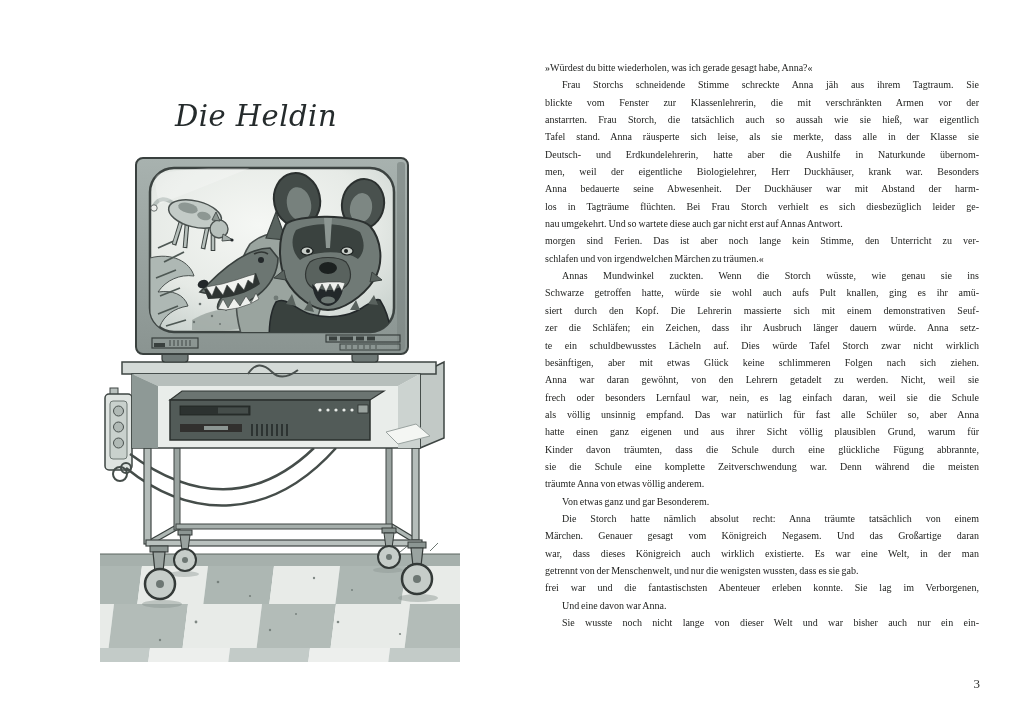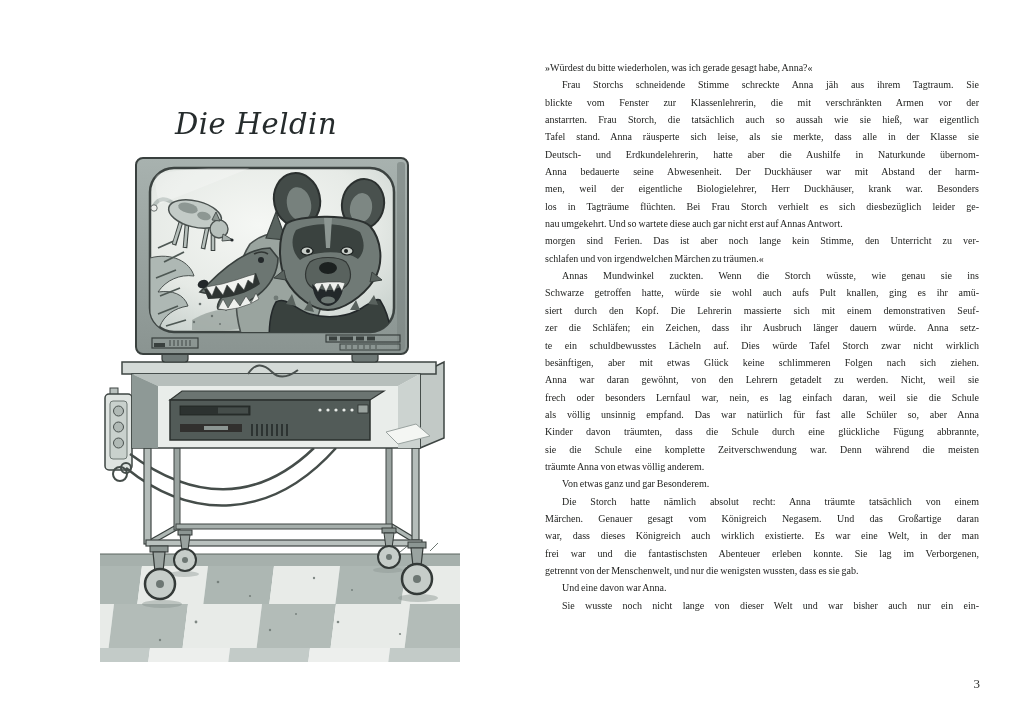--- a/index.html
+++ b/index.html
@@ -2,21 +2,21 @@
 <html><head>
 <meta charset="utf-8">
 <style>
   html,body{margin:0;padding:0;background:#ffffff;}
   .spread{position:relative;width:1024px;height:727px;background:#ffffff;overflow:hidden;
           font-family:"Liberation Serif", serif;color:#20211f;}
   .page{position:absolute;top:0;height:727px;}
   .page-left{left:0;width:512px;}
   .page-right{left:512px;width:512px;}
 
-  .chapter-title{position:absolute;left:0;right:0;top:99px;margin:8px;text-align:center;
+  .chapter-title{position:absolute;left:0;right:0;top:99px;margin:0;text-align:center;
      font-family:"DejaVu Serif", serif;font-style:italic;font-weight:500;
      font-size:29px;letter-spacing:0.5px;color:#252b2c;}
 
   .illu{position:absolute;left:100px;top:152px;width:360px;height:510px;}
 
   .textblock{position:absolute;left:33px;top:59px;width:434px;}
   .line{font-size:10px;line-height:17.35px;height:17.35px;overflow:hidden;
         text-align:justify;text-align-last:justify;word-spacing:-0.6px;color:#232422;}
   .line.ind{text-indent:17px;}
   .line.end{text-align-last:left;}
@@ -337,43 +337,44 @@
   </div>
 
   <div class="page page-right">
     <div class="textblock">
       <div class="line end">»Würdest du bitte wiederholen, was ich gerade gesagt habe, Anna?«</div>
       <div class="line ind">Frau Storchs schneidende Stimme schreckte Anna jäh aus ihrem Tagtraum. Sie</div>
       <div class="line">blickte vom Fenster zur Klassenlehrerin, die mit verschränkten Armen vor der</div>
       <div class="line">anstarrten. Frau Storch, die tatsächlich auch so aussah wie sie hieß, war eigentlich</div>
       <div class="line">Tafel stand. Anna räusperte sich leise, als sie merkte, dass alle in der Klasse sie</div>
       <div class="line">Deutsch- und Erdkundelehrerin, hatte aber die Aushilfe in Naturkunde übernom-</div>
+      <div class="line">men, weil der eigentliche Biologielehrer, Herr Duckhäuser, krank war. Besonders</div>
       <div class="line">Anna bedauerte seine Abwesenheit. Der Duckhäuser war mit Abstand der harm-</div>
-      <div class="line">men, weil der eigentliche Biologielehrer, Herr Duckhäuser, krank war. Besonders</div>
       <div class="line">los in Tagträume flüchten. Bei Frau Storch verhielt es sich diesbezüglich leider ge-</div>
       <div class="line end">nau umgekehrt. Und so wartete diese auch gar nicht erst auf Annas Antwort.</div>
       <div class="line">morgen sind Ferien. Das ist aber noch lange kein Stimme, den Unterricht zu ver-</div>
       <div class="line end">schlafen und von irgendwelchen Märchen zu träumen.«</div>
       <div class="line ind">Annas Mundwinkel zuckten. Wenn die Storch wüsste, wie genau sie ins</div>
       <div class="line">Schwarze getroffen hatte, würde sie wohl auch aufs Pult knallen, ging es ihr amü-</div>
       <div class="line">siert durch den Kopf. Die Lehrerin massierte sich mit einem demonstrativen Seuf-</div>
       <div class="line">zer die Schläfen; ein Zeichen, dass ihr Ausbruch länger dauern würde. Anna setz-</div>
       <div class="line">te ein schuldbewusstes Lächeln auf. Dies würde Tafel Storch zwar nicht wirklich</div>
       <div class="line">besänftigen, aber mit etwas Glück keine schlimmeren Folgen nach sich ziehen.</div>
       <div class="line">Anna war daran gewöhnt, von den Lehrern getadelt zu werden. Nicht, weil sie</div>
       <div class="line">frech oder besonders Lernfaul war, nein, es lag einfach daran, weil sie die Schule</div>
       <div class="line">als völlig unsinnig empfand. Das war natürlich für fast alle Schüler so, aber Anna</div>
+      <div class="line">hatte einen ganz eigenen und aus ihrer Sicht völlig plausiblen Grund, warum für</div>
       <div class="line">Kinder davon träumten, dass die Schule durch eine glückliche Fügung abbrannte,</div>
       <div class="line">sie die Schule eine komplette Zeitverschwendung war. Denn während die meisten</div>
       <div class="line end">träumte Anna von etwas völlig anderem.</div>
       <div class="line ind end">Von etwas ganz und gar Besonderem.</div>
       <div class="line ind">Die Storch hatte nämlich absolut recht: Anna träumte tatsächlich von einem</div>
       <div class="line">Märchen. Genauer gesagt vom Königreich Negasem. Und das Großartige daran</div>
       <div class="line">war, dass dieses Königreich auch wirklich existierte. Es war eine Welt, in der man</div>
+      <div class="line end">getrennt von der Menschenwelt, und nur die wenigsten wussten, dass es sie gab.</div>
       <div class="line">frei war und die fantastischsten Abenteuer erleben konnte. Sie lag im Verborgenen,</div>
-      <div class="line end">getrennt von der Menschenwelt, und nur die wenigsten wussten, dass es sie gab.</div>
       <div class="line ind end">Und eine davon war Anna.</div>
       <div class="line ind">Sie wusste noch nicht lange von dieser Welt und war bisher auch nur ein ein-</div>
     </div>
     <div class="page-num">3</div>
   </div>
 
 </div>
 
 </body></html>

